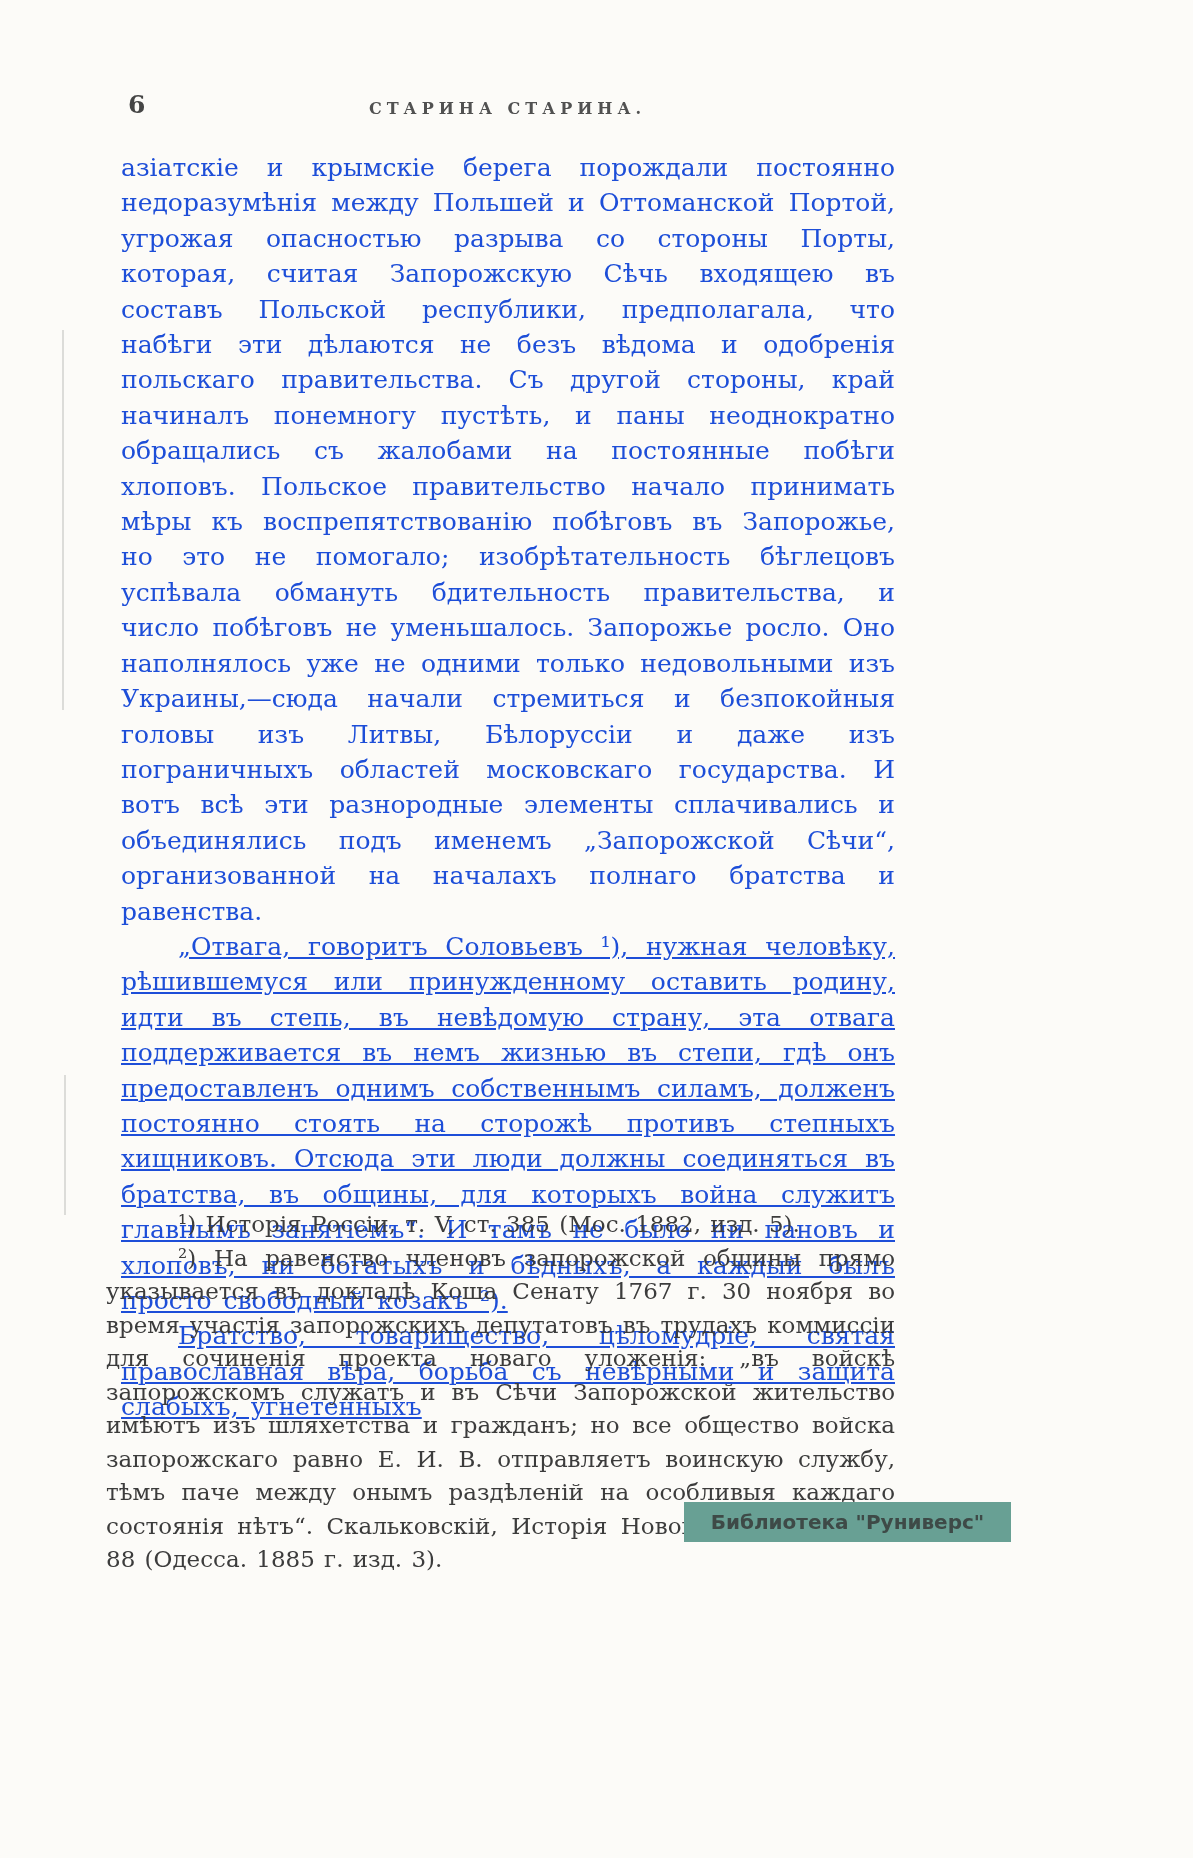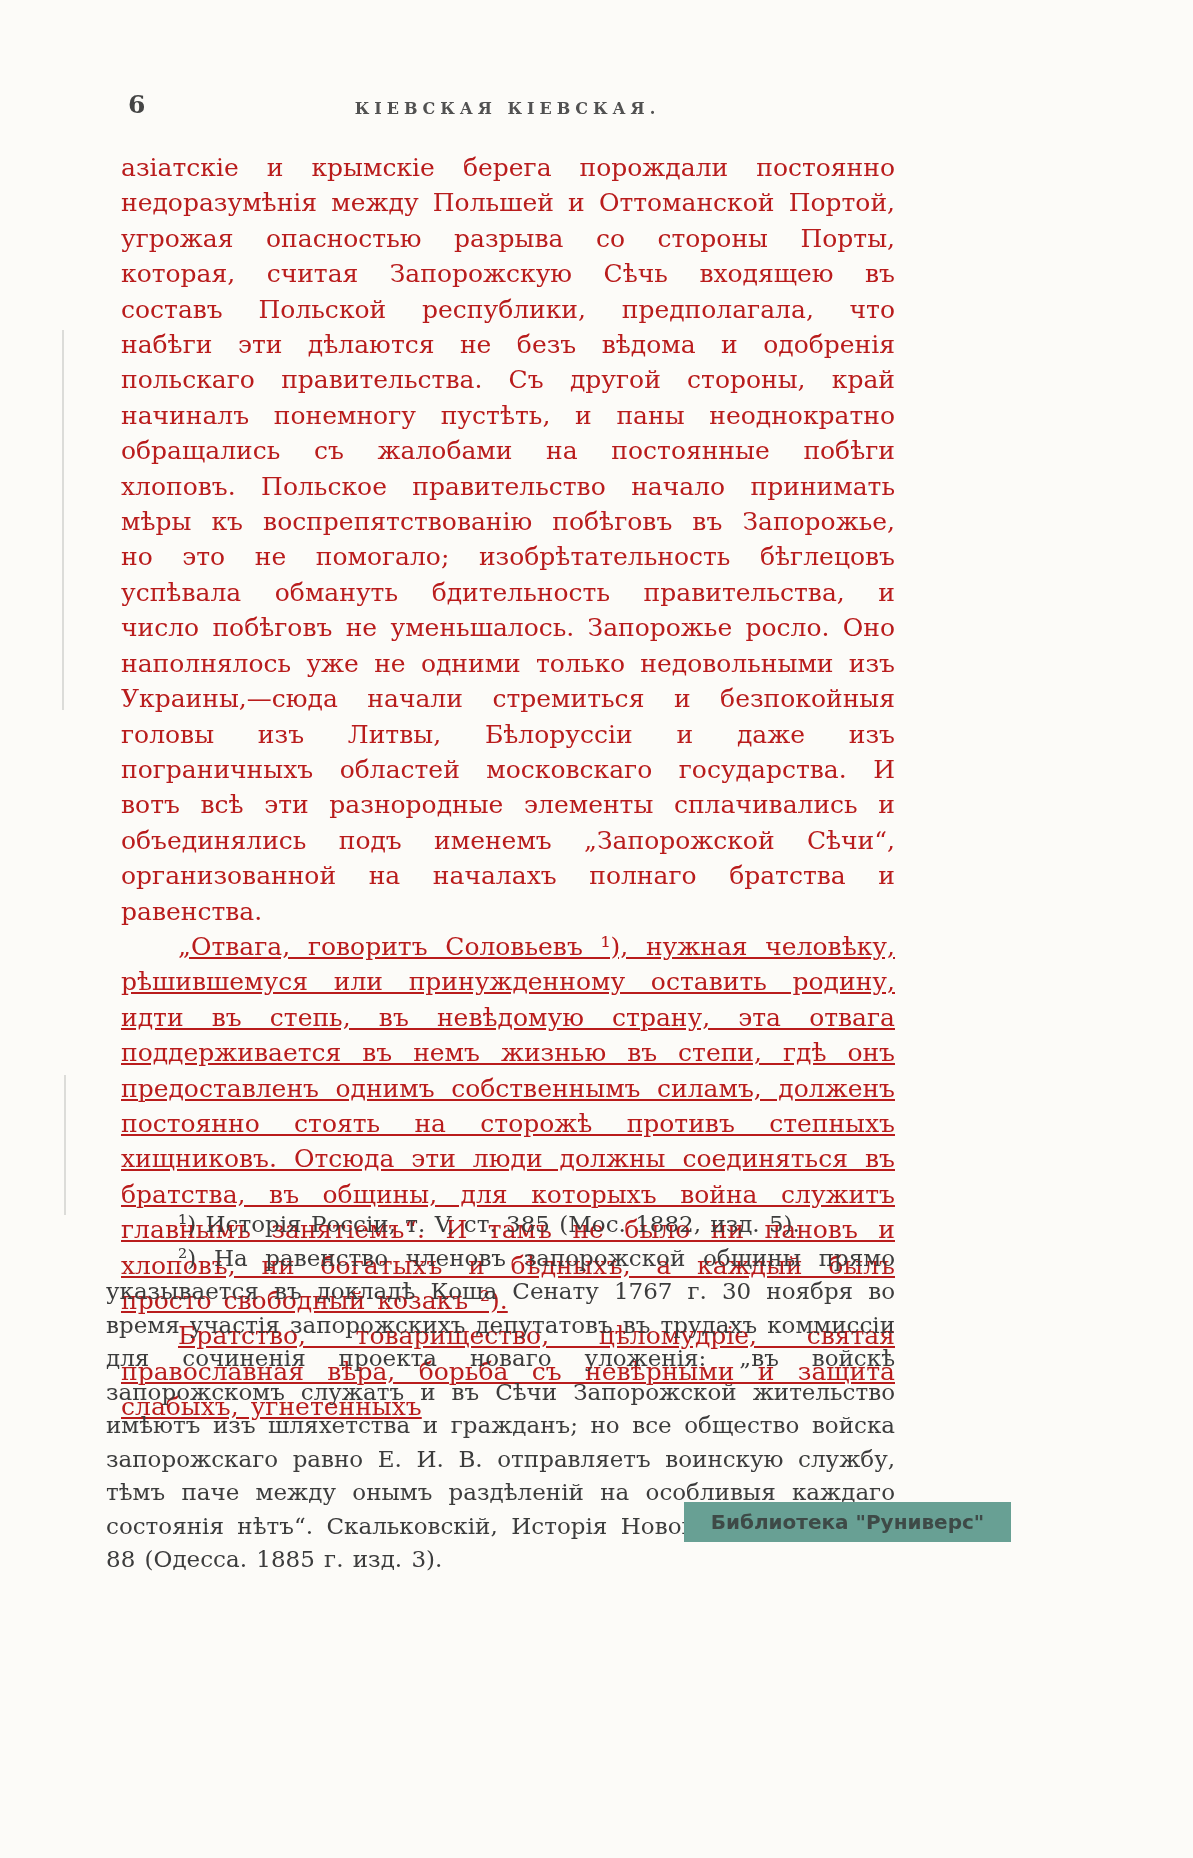--- a/index.html
+++ b/index.html
@@ -34,21 +34,21 @@
   }
   .body-text {
     position: absolute;
     left: 121px;
     top: 150px;
     width: 774px;
     font-size: 25px;
     line-height: 35.4px;
     text-align: justify;
     word-spacing: 4px;
-    color: #b91c1c;
+    color: #1d4ed8;
   }
   .para.indent { text-indent: 57px; text-decoration: underline; }
   .footnotes {
     position: absolute;
     left: 106px;
     top: 1208px;
     width: 789px;
     font-size: 23px;
     line-height: 33.5px;
     text-align: justify;
@@ -79,21 +79,21 @@
   .scan-artifact.a1 { left: 62px; top: 330px; height: 380px; }
   .scan-artifact.a2 { left: 64px; top: 1075px; height: 140px; }
 </style>
 </head>
 <body>
 
 <div class="page">
 
   <span class="page-number">6</span>
 
-  <div class="running-head">КІЕВСКАЯ КІЕВСКАЯ.</div>
+  <div class="running-head">СТАРИНА СТАРИНА.</div>
 
   <div class="body-text">
     <p class="para">азіатскіе и крымскіе берега порождали постоянно недоразумѣнія между Польшей и Оттоманской Портой, угрожая опасностью разрыва со стороны Порты, которая, считая Запорожскую Сѣчь входящею въ составъ Польской республики, предполагала, что набѣги эти дѣлаются не безъ вѣдома и одобренія польскаго правительства. Съ другой стороны, край начиналъ понемногу пустѣть, и паны неоднократно обращались съ жалобами на постоянные побѣги хлоповъ. Польское правительство начало принимать мѣры къ воспрепятствованію побѣговъ въ Запорожье, но это не помогало; изобрѣтательность бѣглецовъ успѣвала обмануть бдительность правительства, и число побѣговъ не уменьшалось. Запорожье росло. Оно наполнялось уже не одними только недовольными изъ Украины,—сюда начали стремиться и безпокойныя головы изъ Литвы, Бѣлоруссіи и даже изъ пограничныхъ областей московскаго государства. И вотъ всѣ эти разнородные элементы сплачивались и объединялись подъ именемъ „Запорожской Сѣчи“, организованной на началахъ полнаго братства и равенства.</p>
     <p class="para indent">„Отвага, говоритъ Соловьевъ ¹), нужная человѣку, рѣшившемуся или принужденному оставить родину, идти въ степь, въ невѣдомую страну, эта отвага поддерживается въ немъ жизнью въ степи, гдѣ онъ предоставленъ однимъ собственнымъ силамъ, долженъ постоянно стоять на сторожѣ противъ степныхъ хищниковъ. Отсюда эти люди должны соединяться въ братства, въ общины, для которыхъ война служитъ главнымъ занятіемъ“. И тамъ не было ни пановъ и хлоповъ, ни богатыхъ и бѣдныхъ, а каждый былъ просто свободный козакъ ²).</p>
     <p class="para indent">Братство, товарищество, цѣломудріе, святая православная вѣра, борьба съ невѣрными и защита слабыхъ, угнетенныхъ</p>
   </div>
 
   <div class="footnotes">
     <p class="footnote">¹) Исторія Россіи, т. V, ст. 385 (Мос. 1882, изд. 5).</p>
     <p class="footnote">²) На равенство членовъ запорожской общины прямо указывается въ докладѣ Коша Сенату 1767 г. 30 ноября во время участія запорожскихъ депутатовъ въ трудахъ коммиссіи для сочиненія проекта новаго уложенія: „въ войскѣ запорожскомъ служатъ и въ Сѣчи Запорожской жительство имѣютъ изъ шляхетства и гражданъ; но все общество войска запорожскаго равно Е. И. В. отправляетъ воинскую службу, тѣмъ паче между онымъ раздѣленій на особливыя каждаго состоянія нѣтъ“. Скальковскій, Исторія Новой Сѣчи, т. 1, ст. 88 (Одесса. 1885 г. изд. 3).</p>

